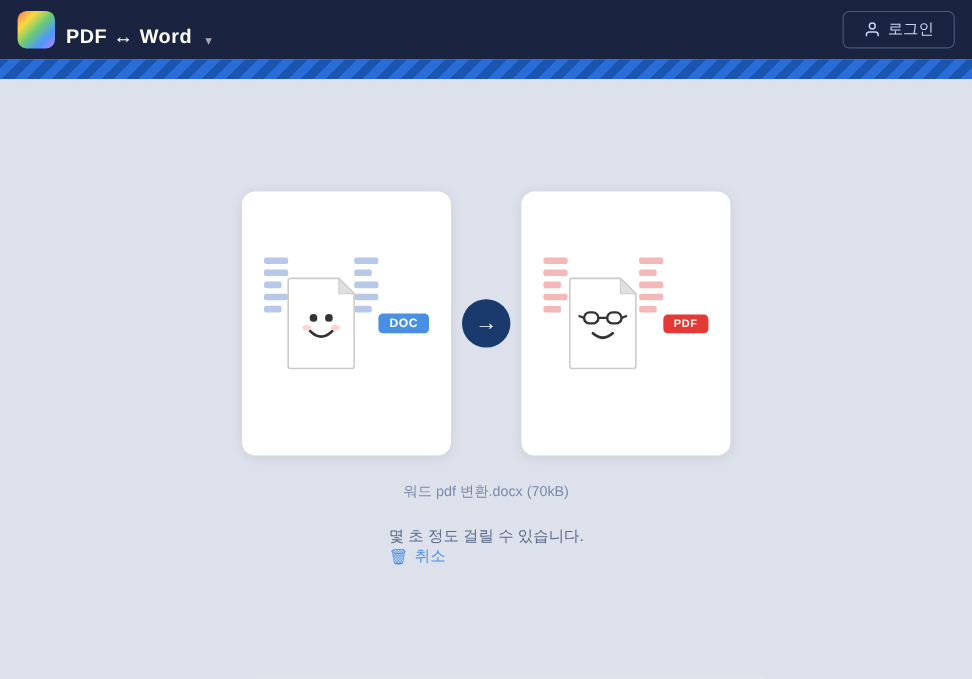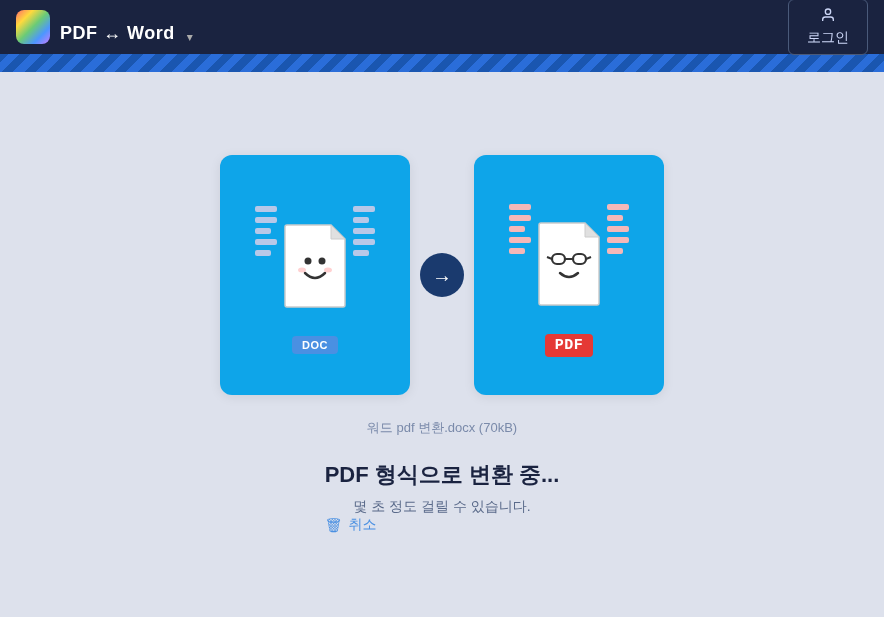--- a/index.html
+++ b/index.html
@@ -56,21 +56,20 @@
       background: transparent;
       border: 1px solid #4a5a7a;
       color: #ccd6f6;
       padding: 7px 18px;
       border-radius: 6px;
       cursor: pointer;
       font-size: 14px;
       display: flex;
       align-items: center;
       gap: 6px;
-      flex-direction: column;
     }
 
     
     .stripe-bar {
       height: 18px;
       background: repeating-linear-gradient(
         -45deg,
         #2a6dd9 0px,
         #2a6dd9 8px,
         #1a56b0 8px,
@@ -94,24 +93,24 @@
       display: flex;
       align-items: center;
       gap: 0;
       margin-bottom: 24px;
     }
 
     
     .file-card {
       width: 190px;
       height: 240px;
-      background: #0ea5e9;
+      background: #ffffff;
       border-radius: 12px;
       display: flex;
-      flex-direction: column;
+      flex-direction: row;
       align-items: center;
       justify-content: center;
       padding: 20px;
       box-shadow: 0 2px 12px rgba(0,0,0,0.08);
       position: relative;
     }
 
     
     .doc-illustration {
       position: relative;
@@ -223,26 +222,25 @@
     .pdf-line-short {
       width: 16px;
       height: 6px;
       border-radius: 2px;
       background: #f5b8b8;
     }
 
     .pdf-badge {
       background: #e53935;
       color: white;
-      font-size: 15px;
+      font-size: 10px;
       font-weight: 700;
       padding: 3px 10px;
       border-radius: 4px;
       letter-spacing: 0.5px;
-      font-family: Liberation Mono, monospace;
     }
 
     
     .status-area {
       text-align: center;
     }
 
     .file-info {
       color: #7a8aaa;
       font-size: 13px;
@@ -381,21 +379,20 @@
           </svg>
         </div>
       </div>
       <span class="pdf-badge">PDF</span>
     </div>
 
   </div>
 
   <div class="status-area">
     <div class="file-info">워드 pdf 변환.docx (70kB)</div>
-    <div class="converting-title">PDF 형식으로 변환 중...</div>
     <div class="converting-sub">몇 초 정도 걸릴 수 있습니다.</div>
     <div class="cancel-area">
       <span class="trash-icon">🗑</span>
       <span>취소</span>
     </div>
   </div>
 
 </main>
 
 </body></html>

